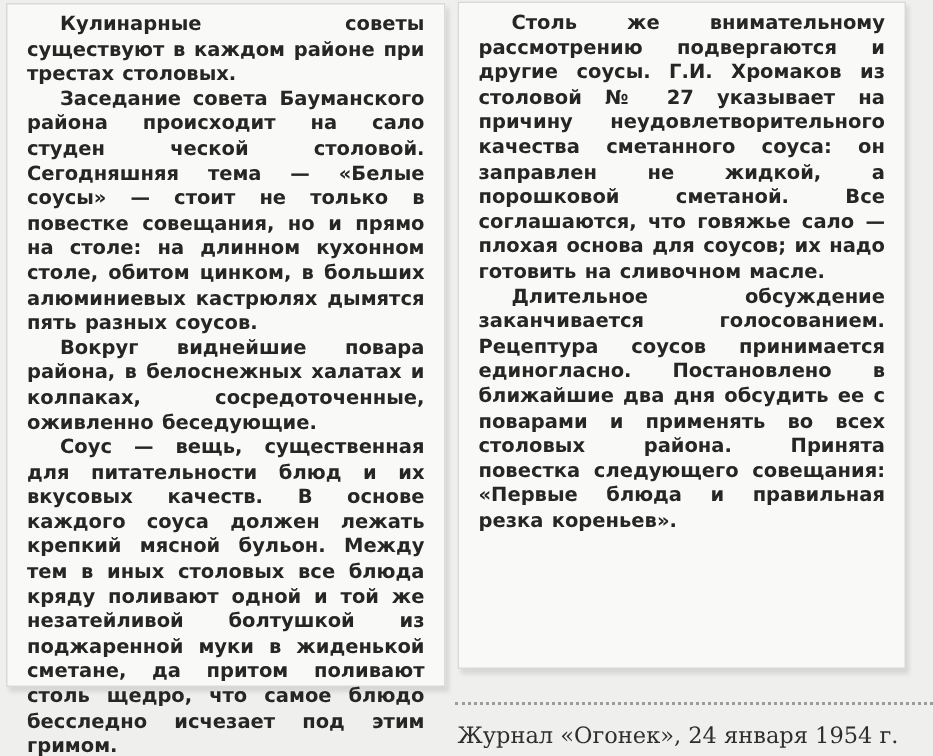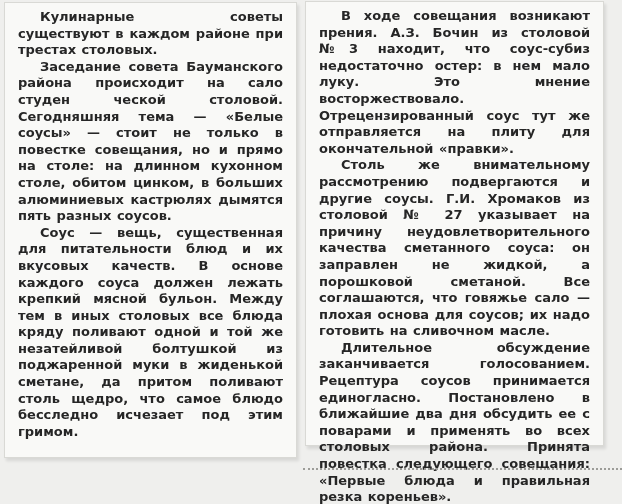--- a/index.html
+++ b/index.html
@@ -70,25 +70,26 @@
   }
 </style>
 </head>
 <body>
 
 <div class="page">
 
   <div class="text-box box-left">
     <p>Кулинарные советы существуют в каждом районе при трестах столовых.</p>
     <p>Заседание совета Бауманского района происходит на сало студен ческой столовой. Сегодняшняя тема — «Белые соусы» — стоит не только в повестке совещания, но и прямо на столе: на длинном кухонном столе, обитом цинком, в больших алюминиевых кастрюлях дымятся пять разных соусов.</p>
+    <p>Вокруг виднейшие повара района, в белоснежных халатах и колпаках, сосредоточенные, оживленно беседующие.</p>
     <p>Соус — вещь, существенная для питательности блюд и их вкусовых качеств. В основе каждого соуса должен лежать крепкий мясной бульон. Между тем в иных столовых все блюда кряду поливают одной и той же незатейливой болтушкой из поджаренной муки в жиденькой сметане, да притом поливают столь щедро, что самое блюдо бесследно исчезает под этим гримом.</p>
   </div>
 
   <div class="text-box box-right">
-    <p>В ходе совещания возникают прения. А.З. Бочин из столовой №3 находит, что соус-субиз недостаточно остер: в нем мало луку. Это мнение восторжествовало. Отрецензированный соус тут же отправляется на плиту для окончательной «правки».</p>
     <p>Столь же внимательному рассмотрению подвергаются и другие соусы. Г.И. Хромаков из столовой № 27 указывает на причину неудовлетворительного качества сметанного соуса: он заправлен не жидкой, а порошковой сметаной. Все соглашаются, что говяжье сало — плохая основа для соусов; их надо готовить на сливочном масле.</p>
     <p>Длительное обсуждение заканчивается голосованием. Рецептура соусов принимается единогласно. Постановлено в ближайшие два дня обсудить ее с поварами и применять во всех столовых района. Принята повестка следующего совещания: «Первые блюда и правильная резка кореньев».</p>
   </div>
 
   <div class="dotted-rule"></div>
 
+  <p class="caption">Журнал «Огонек», 24 января 1954 г.</p>
 
 </div>
 
 </body></html>

